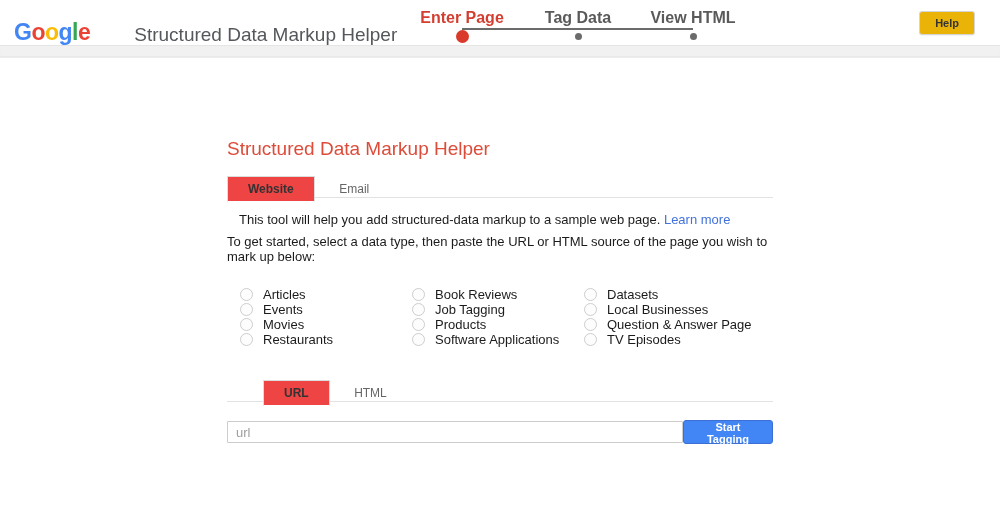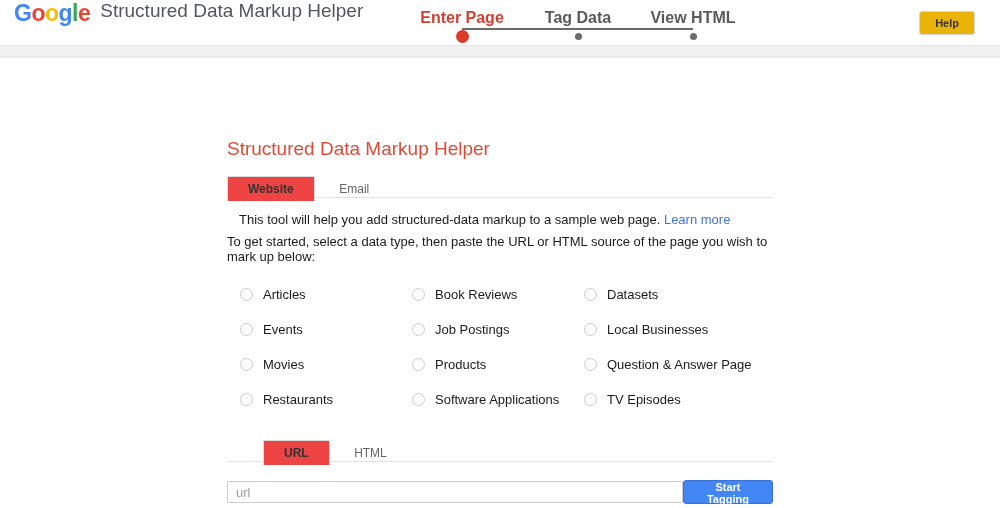--- a/index.html
+++ b/index.html
@@ -8,21 +8,21 @@
     font-family: "Liberation Sans", sans-serif;
     width: 1000px; height: 508px; overflow: hidden; position: relative;
     color: #222;
   }
 
   
   .header {
     position: relative; height: 46px; background: #fff;
     border-bottom: 1px solid #e5e5e5;
   }
-  .brand { position: absolute; left: 14px; top: 0; height: 46px; display: flex; align-items: flex-start; }
+  .brand { position: absolute; left: 14px; top: 0; height: 46px; display: flex; align-items: flex-end; gap: 34px; }
   .logo { font-size: 23px; font-weight: bold; letter-spacing: -0.5px; }
   .logo span { display: inline-block; }
   .product-name { font-size: 19px; color: #54575b; margin-left: 10px; white-space: nowrap; }
 
   .stepper { position: absolute; left: 400px; top: 0; width: 320px; height: 46px; }
   .stepper-line { position: absolute; left: 62px; top: 28px; width: 231px; height: 2px; background: #6b6b6b; }
   .step { position: absolute; top: 9px; width: 120px; text-align: center; }
   .step-label { font-size: 16px; font-weight: bold; color: #5a5a5a; }
   .step.active .step-label { color: #d23f31; }
   .dot-row { height: 15px; display: flex; align-items: center; justify-content: center; margin-top: 2px; position: relative; z-index: 2; }
@@ -55,21 +55,21 @@
     font-weight: bold; color: #333;
   }
   .tab-bar-2 { margin-top: 32px; padding-left: 36px; }
 
   .intro { font-size: 13px; margin: 14px 0 0 12px; color: #1b1b1b; }
   .link { color: #4272db; text-decoration: none; cursor: pointer; }
   .instructions { font-size: 13px; margin: 7px 0 0 0; color: #1b1b1b; }
 
   .type-grid {
     margin-top: 23px; padding-left: 13px;
-    display: grid; grid-template-columns: 172px 172px 202px; row-gap: 20px;
+    display: grid; grid-template-columns: 172px 172px 202px; 
   }
   .radio-item { display: flex; align-items: center; cursor: pointer; }
   .radio {
     width: 13px; height: 13px; border-radius: 50%;
     border: 1px solid #cdcdcd; background: #fdfdfd; flex: 0 0 13px;
   }
   .radio-label { font-size: 13px; margin-left: 10px; color: #1b1b1b; white-space: nowrap; }
 
   .input-row { margin-top: 18px; display: flex; align-items: center; justify-content: space-between; }
   .url-input {
@@ -146,21 +146,21 @@
     <label class="radio-item">
       <span class="radio"></span>
       <span class="radio-label">Datasets</span>
     </label>
     <label class="radio-item">
       <span class="radio"></span>
       <span class="radio-label">Events</span>
     </label>
     <label class="radio-item">
       <span class="radio"></span>
-      <span class="radio-label">Job Postings</span>
+      <span class="radio-label">Job Tagging</span>
     </label>
     <label class="radio-item">
       <span class="radio"></span>
       <span class="radio-label">Local Businesses</span>
     </label>
     <label class="radio-item">
       <span class="radio"></span>
       <span class="radio-label">Movies</span>
     </label>
     <label class="radio-item">

